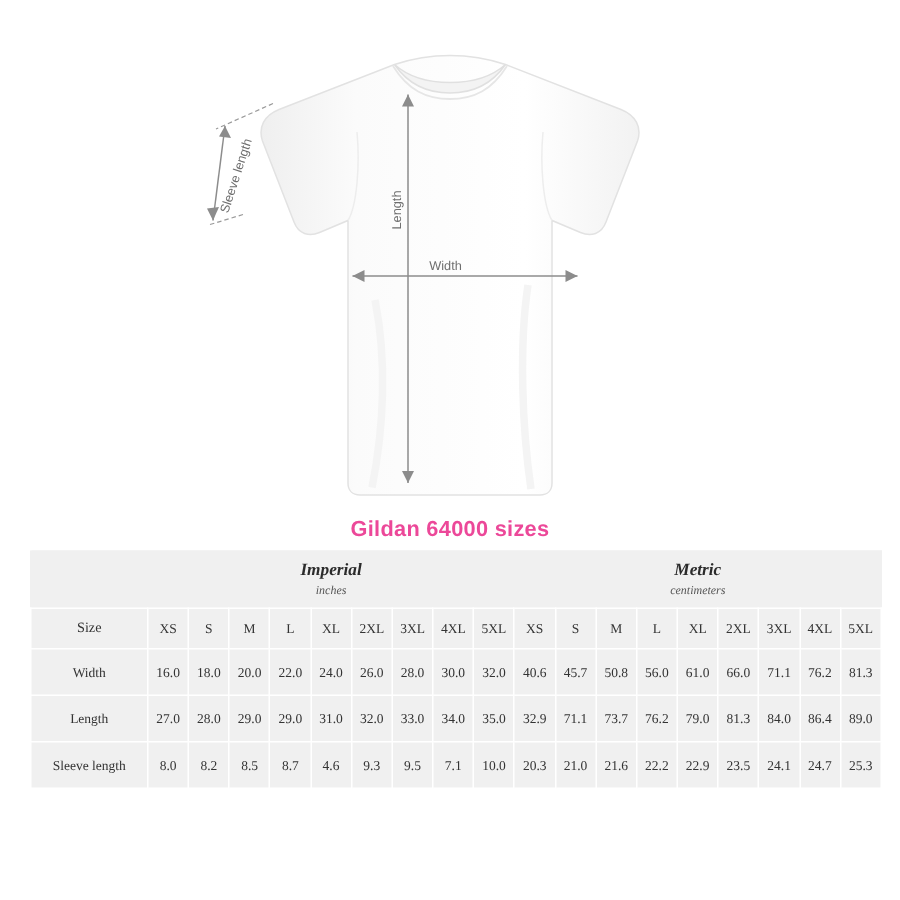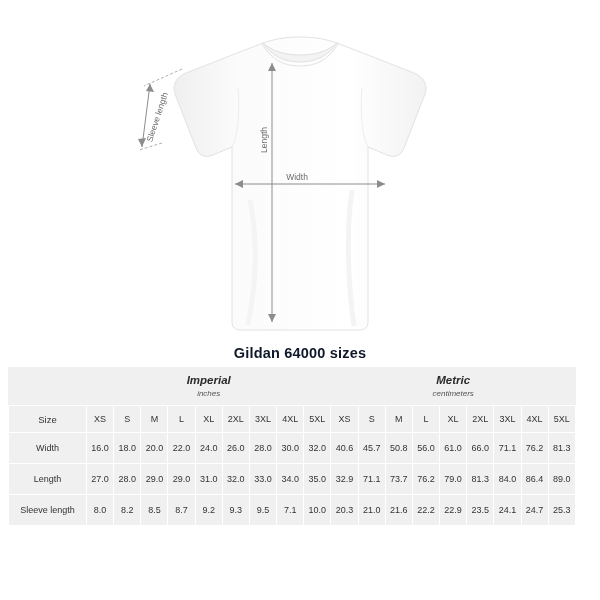--- a/index.html
+++ b/index.html
@@ -32,36 +32,37 @@
     position: absolute;
     left: 0;
     top: 0;
   }
 
   
   .chart-title {
     text-align: center;
     font-size: 14.5px;
     font-weight: bold;
-    color: #0f172a;
+    color: #ec4899;
     margin: 0;
     padding: 0 0 6px 0;
     letter-spacing: 0.2px;
   }
   .chart-note {
     text-align: center;
     font-size: 8.5px;
     color: #555555;
     margin: 0;
     padding: 0 0 10px 0;
   }
 
   
   .table-wrap {
-    padding: 0 8px;
+    padding: 0 20px;
+    font-family: Liberation Serif, serif;
   }
   table.size-table {
     border-collapse: collapse;
     width: 568px;
     table-layout: fixed;
     background: #f0f0f0;
   }
   table.size-table td,
   table.size-table th {
     border: 1px solid #ffffff;
@@ -268,21 +269,21 @@
           <td class="datacell">86.4</td>
           <td class="datacell">89.0</td>
         </tr>
 
         <tr>
           <td class="rowlabel">Sleeve length</td>
           <td class="datacell">8.0</td>
           <td class="datacell">8.2</td>
           <td class="datacell">8.5</td>
           <td class="datacell">8.7</td>
-          <td class="datacell">9.2</td>
+          <td class="datacell">4.6</td>
           <td class="datacell">9.3</td>
           <td class="datacell">9.5</td>
           <td class="datacell">7.1</td>
           <td class="datacell">10.0</td>
           <td class="datacell">20.3</td>
           <td class="datacell">21.0</td>
           <td class="datacell">21.6</td>
           <td class="datacell">22.2</td>
           <td class="datacell">22.9</td>
           <td class="datacell">23.5</td>

